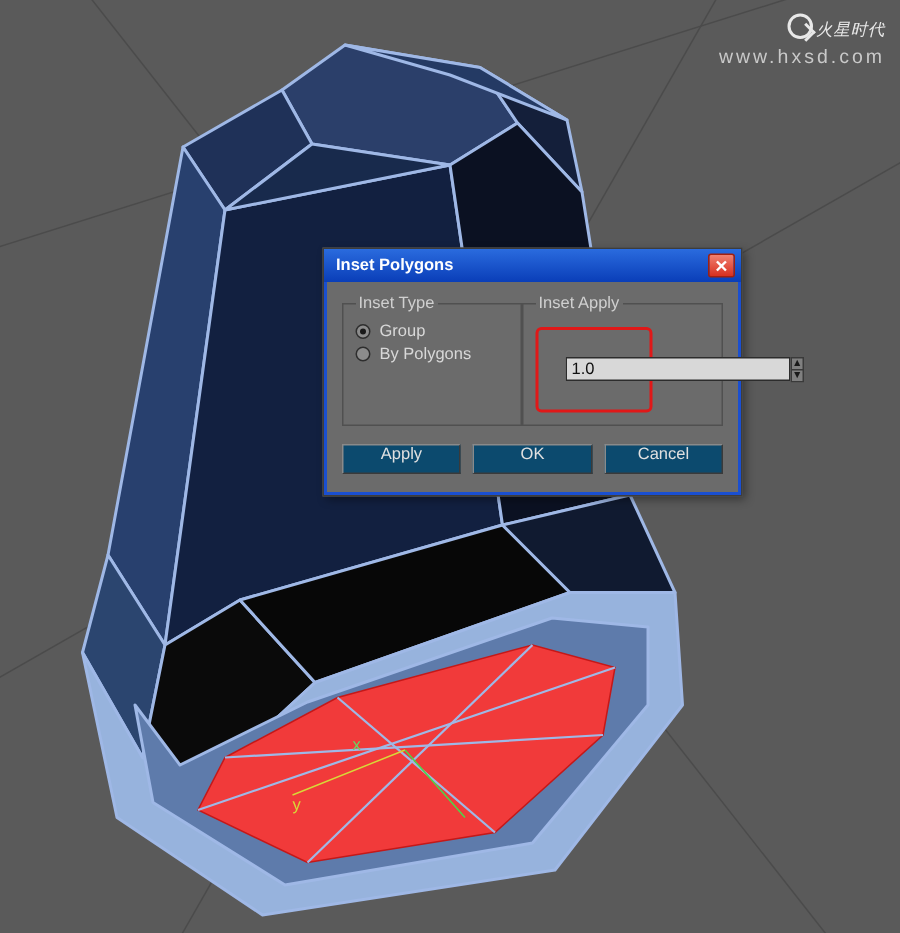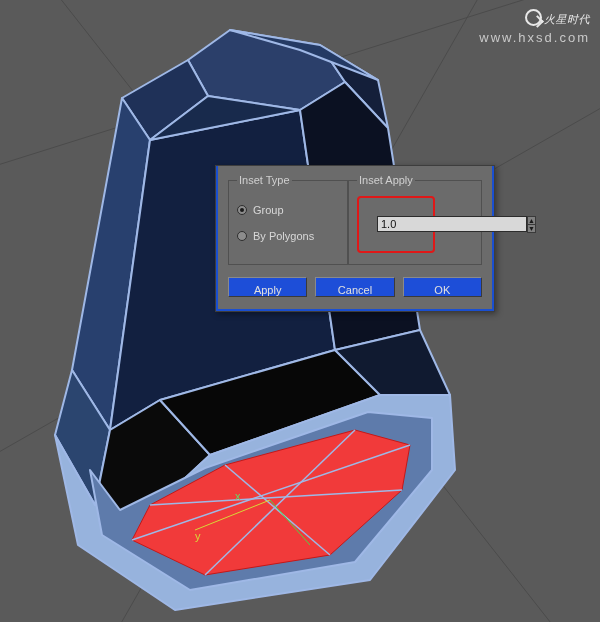--- a/index.html
+++ b/index.html
@@ -15,30 +15,30 @@
 .dialog{position:absolute;left:215px;top:165px;width:280px;background:#6b6b6b;border:1px solid #3d3d3d;box-shadow:2px 2px 6px rgba(0,0,0,.4)}
 .titlebar{height:22px;background:linear-gradient(#2a6bde,#0a3eb8);display:flex;align-items:center;padding:0 4px 0 8px;color:#fff;font-weight:bold;font-size:11px}
 .titlebar .t{flex:1}
 .closebtn{width:18px;height:16px;background:linear-gradient(#f08070,#d83020);border:1px solid #a02010;border-radius:2px;display:flex;align-items:center;justify-content:center;color:#fff;font-weight:bold;font-size:11px;cursor:pointer}
 .body{border:2px solid #1a4fd0;border-top:none;padding:8px 10px 12px}
 .cols{display:flex;}
 fieldset{border:1px solid #505050;padding:4px 8px 8px;color:#d0d0d0}
 fieldset.left{flex:0 0 120px}
 fieldset.right{flex:1}
 legend{padding:0 2px;color:#d0d0d0;font-size:11px}
-.radio-row{display:flex;align-items:center;gap:6px;margin:14px 0;color:#d8d8d8;cursor:pointer}
+.radio-row{display:flex;align-items:center;gap:6px;margin:3px 0;color:#d8d8d8;cursor:pointer}
 .radio{width:10px;height:10px;border:1px solid #2e2e2e;border-radius:50%;background:#8c8c8c;display:inline-flex;align-items:center;justify-content:center}
 .radio.checked::after{content:"";width:4px;height:4px;background:#1a1a1a;border-radius:50%}
 .spin-wrap{margin-top:6px;border:2px solid #e01818;border-radius:4px;padding:18px;display:flex;width:78px}
 .spin-input{flex:1;height:16px;background:#d8d8d8;border:1px solid #2c2c2c;color:#101010;font-size:11px;padding:0 3px;outline:none}
 .spin-btns{width:12px;display:flex;flex-direction:column}
 .spin-btns div{flex:1;background:#808080;border:1px solid #3a3a3a;display:flex;align-items:center;justify-content:center;font-size:7px;color:#1a1a1a;cursor:pointer}
 .spin-btns div:first-child{border-bottom:none}
 .btn-row{display:flex;gap:8px;margin-top:12px}
-.btn{flex:1;height:20px;background:#1d4ed8;border:1px solid #3a3a3a;border-top-color:#8a8a8a;border-left-color:#8a8a8a;color:#e0e0e0;display:flex;align-items:flex-end;justify-content:center;cursor:pointer}
+.btn{flex:1;height:20px;background:#0c4a6e;border:1px solid #3a3a3a;border-top-color:#8a8a8a;border-left-color:#8a8a8a;color:#e0e0e0;display:flex;align-items:flex-start;justify-content:center;cursor:pointer}
 </style>
 </head>
 <body>
 
 <div class="viewport">
 <svg class="scene" viewBox="0 0 600 622">
 
   <g stroke="#4b4b4b" stroke-width="1">
     <line x1="-50" y1="180" x2="650" y2="-40"></line>
     <line x1="-50" y1="480" x2="650" y2="80"></line>
@@ -86,20 +86,26 @@
   </g>
 </svg>
 </div>
 
 <div class="watermark">
   <div class="logo"><span class="circ"></span><span>火星时代</span></div>
   <div class="url">www.hxsd.com</div>
 </div>
 
 <div class="dialog">
+  <div class="titlebar">
+    <span class="t">Inset Polygons</span>
+    <div class="closebtn">
+        <span>✕</span>
+      </div>
+  </div>
   <div class="body">
     <div class="cols">
       <fieldset class="left">
         <legend>Inset Type</legend>
         <div class="radio-row">
           <span class="radio checked"></span>
           <span>Group</span>
         </div>
         <div class="radio-row">
           <span class="radio"></span>
@@ -115,20 +121,20 @@
             <div>▼</div>
           </div>
         </div>
       </fieldset>
     </div>
     <div class="btn-row">
       <div class="btn">
           <span>Apply</span>
         </div>
       <div class="btn">
-          <span>Cancel</span>
+          <span>OK</span>
         </div>
       <div class="btn">
-          <span>OK</span>
+          <span>Cancel</span>
         </div>
     </div>
   </div>
 </div>
 
 </body></html>

